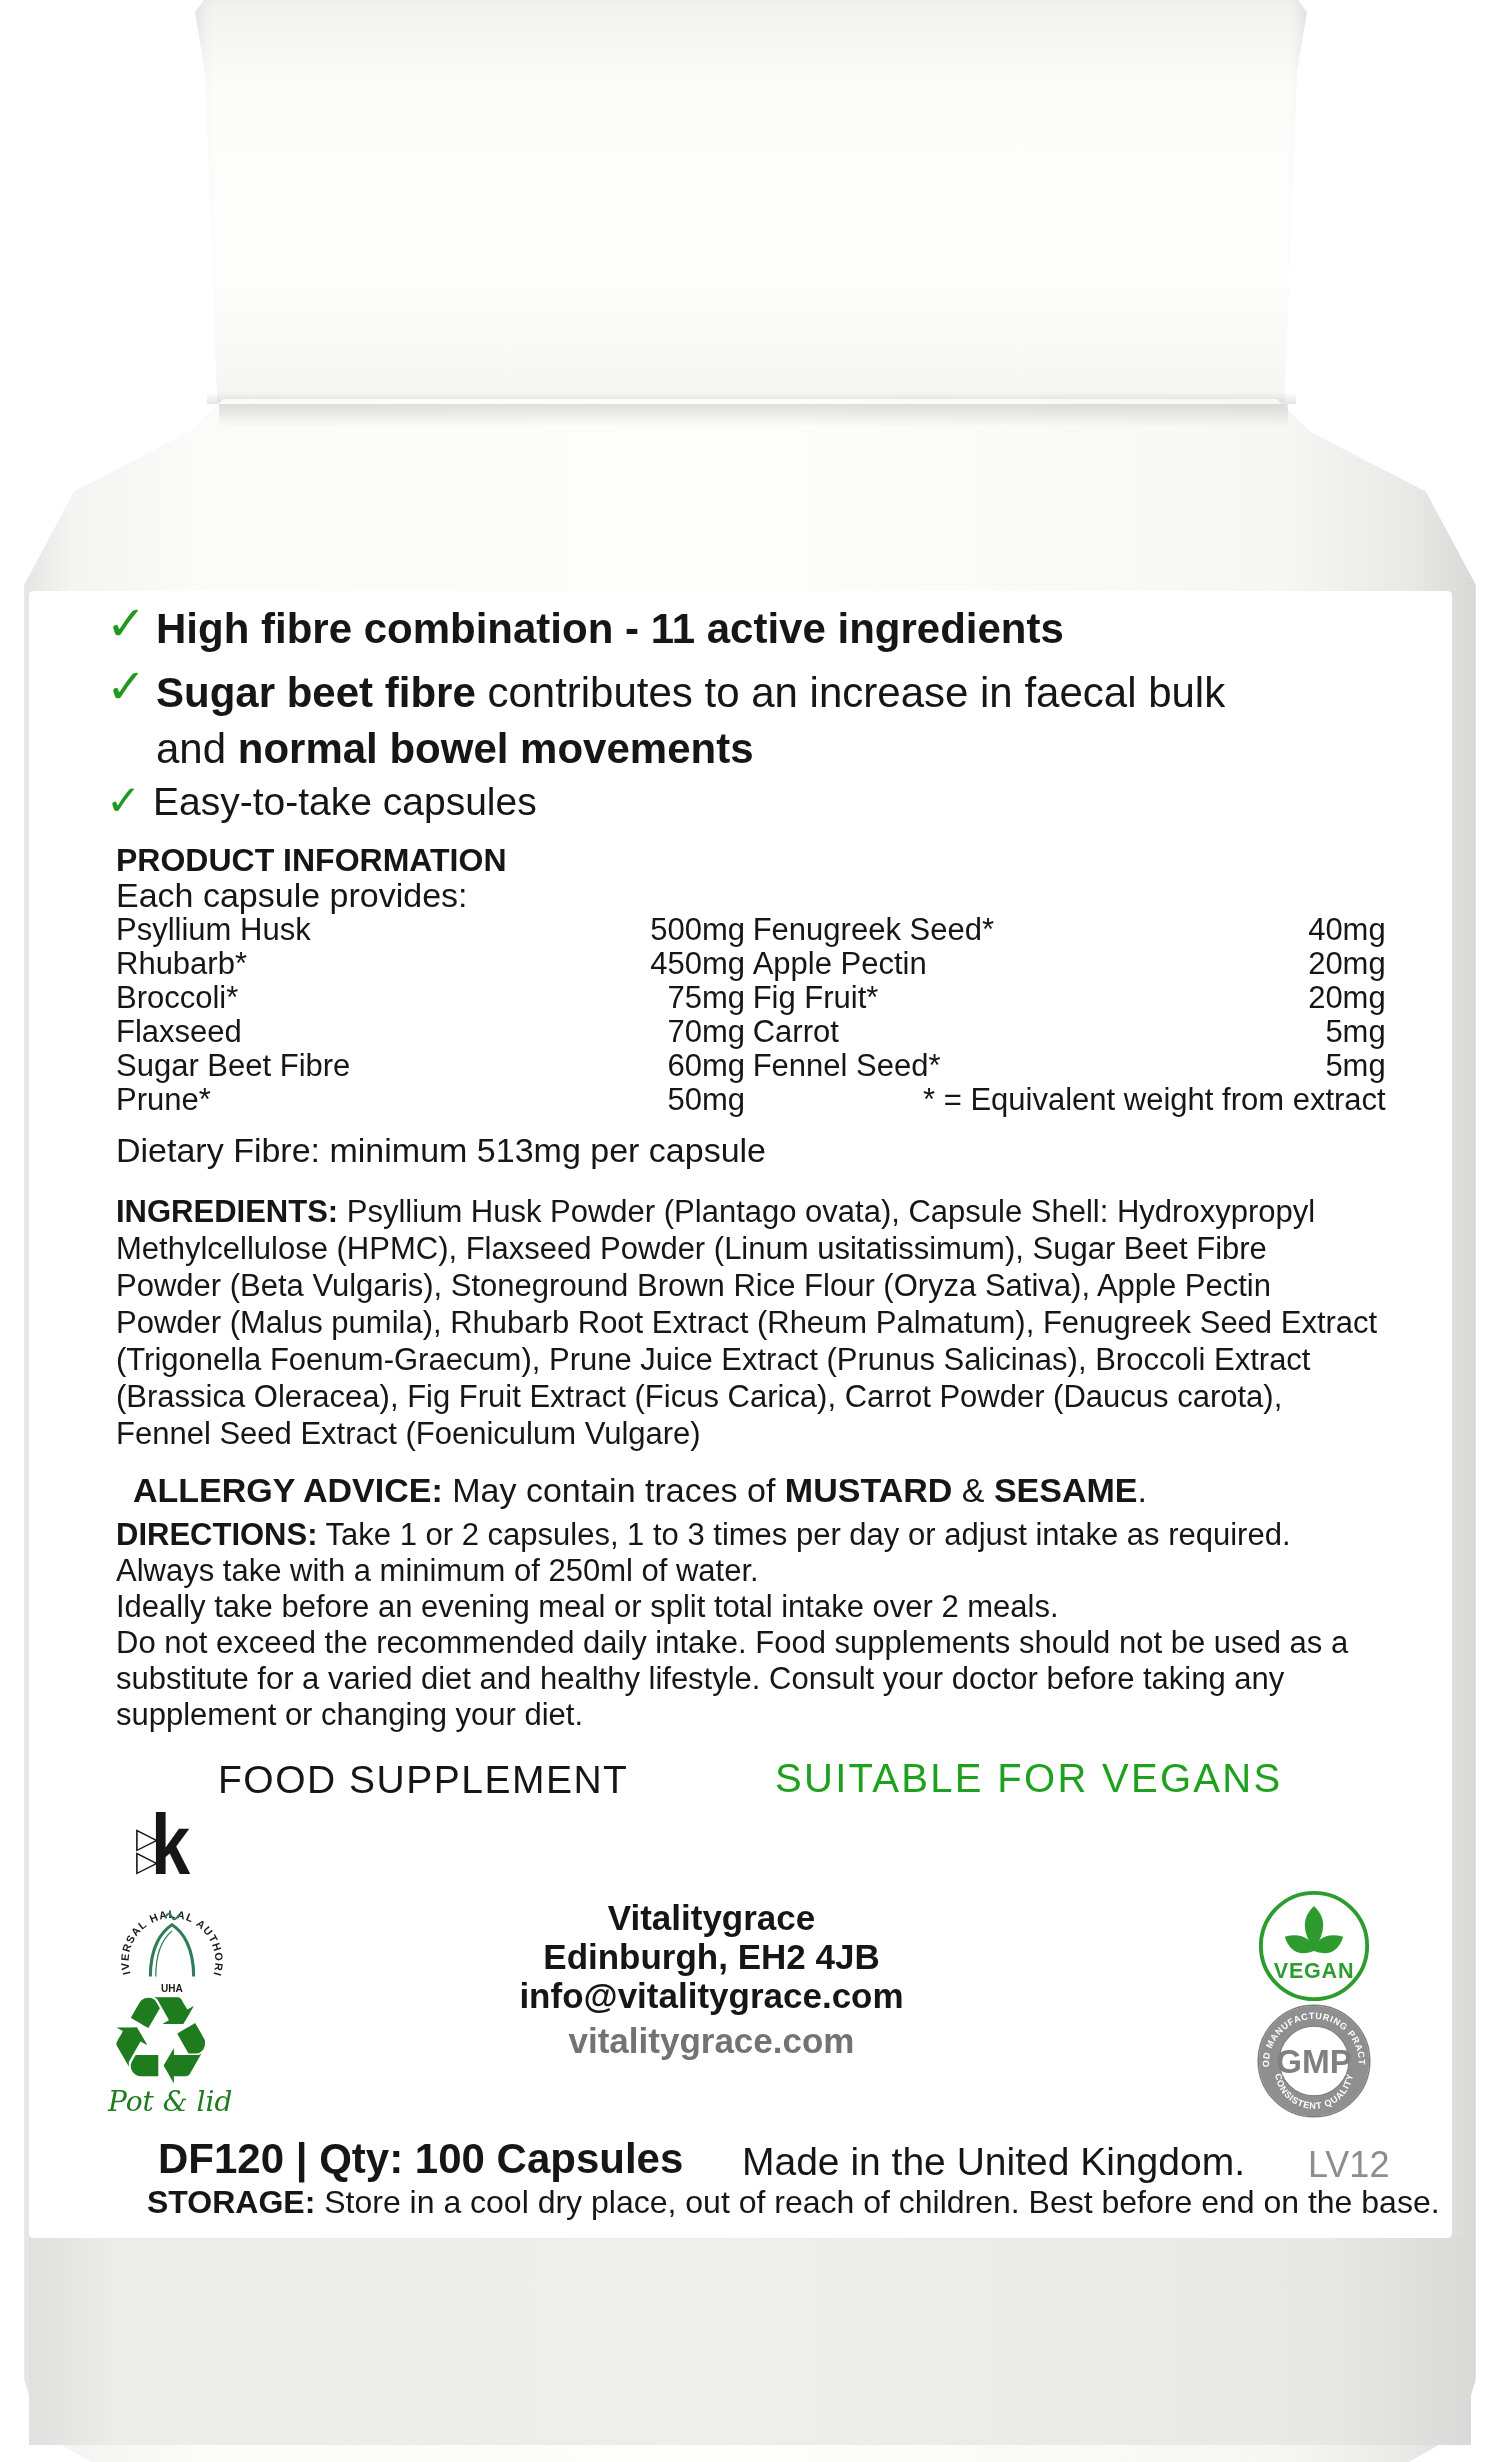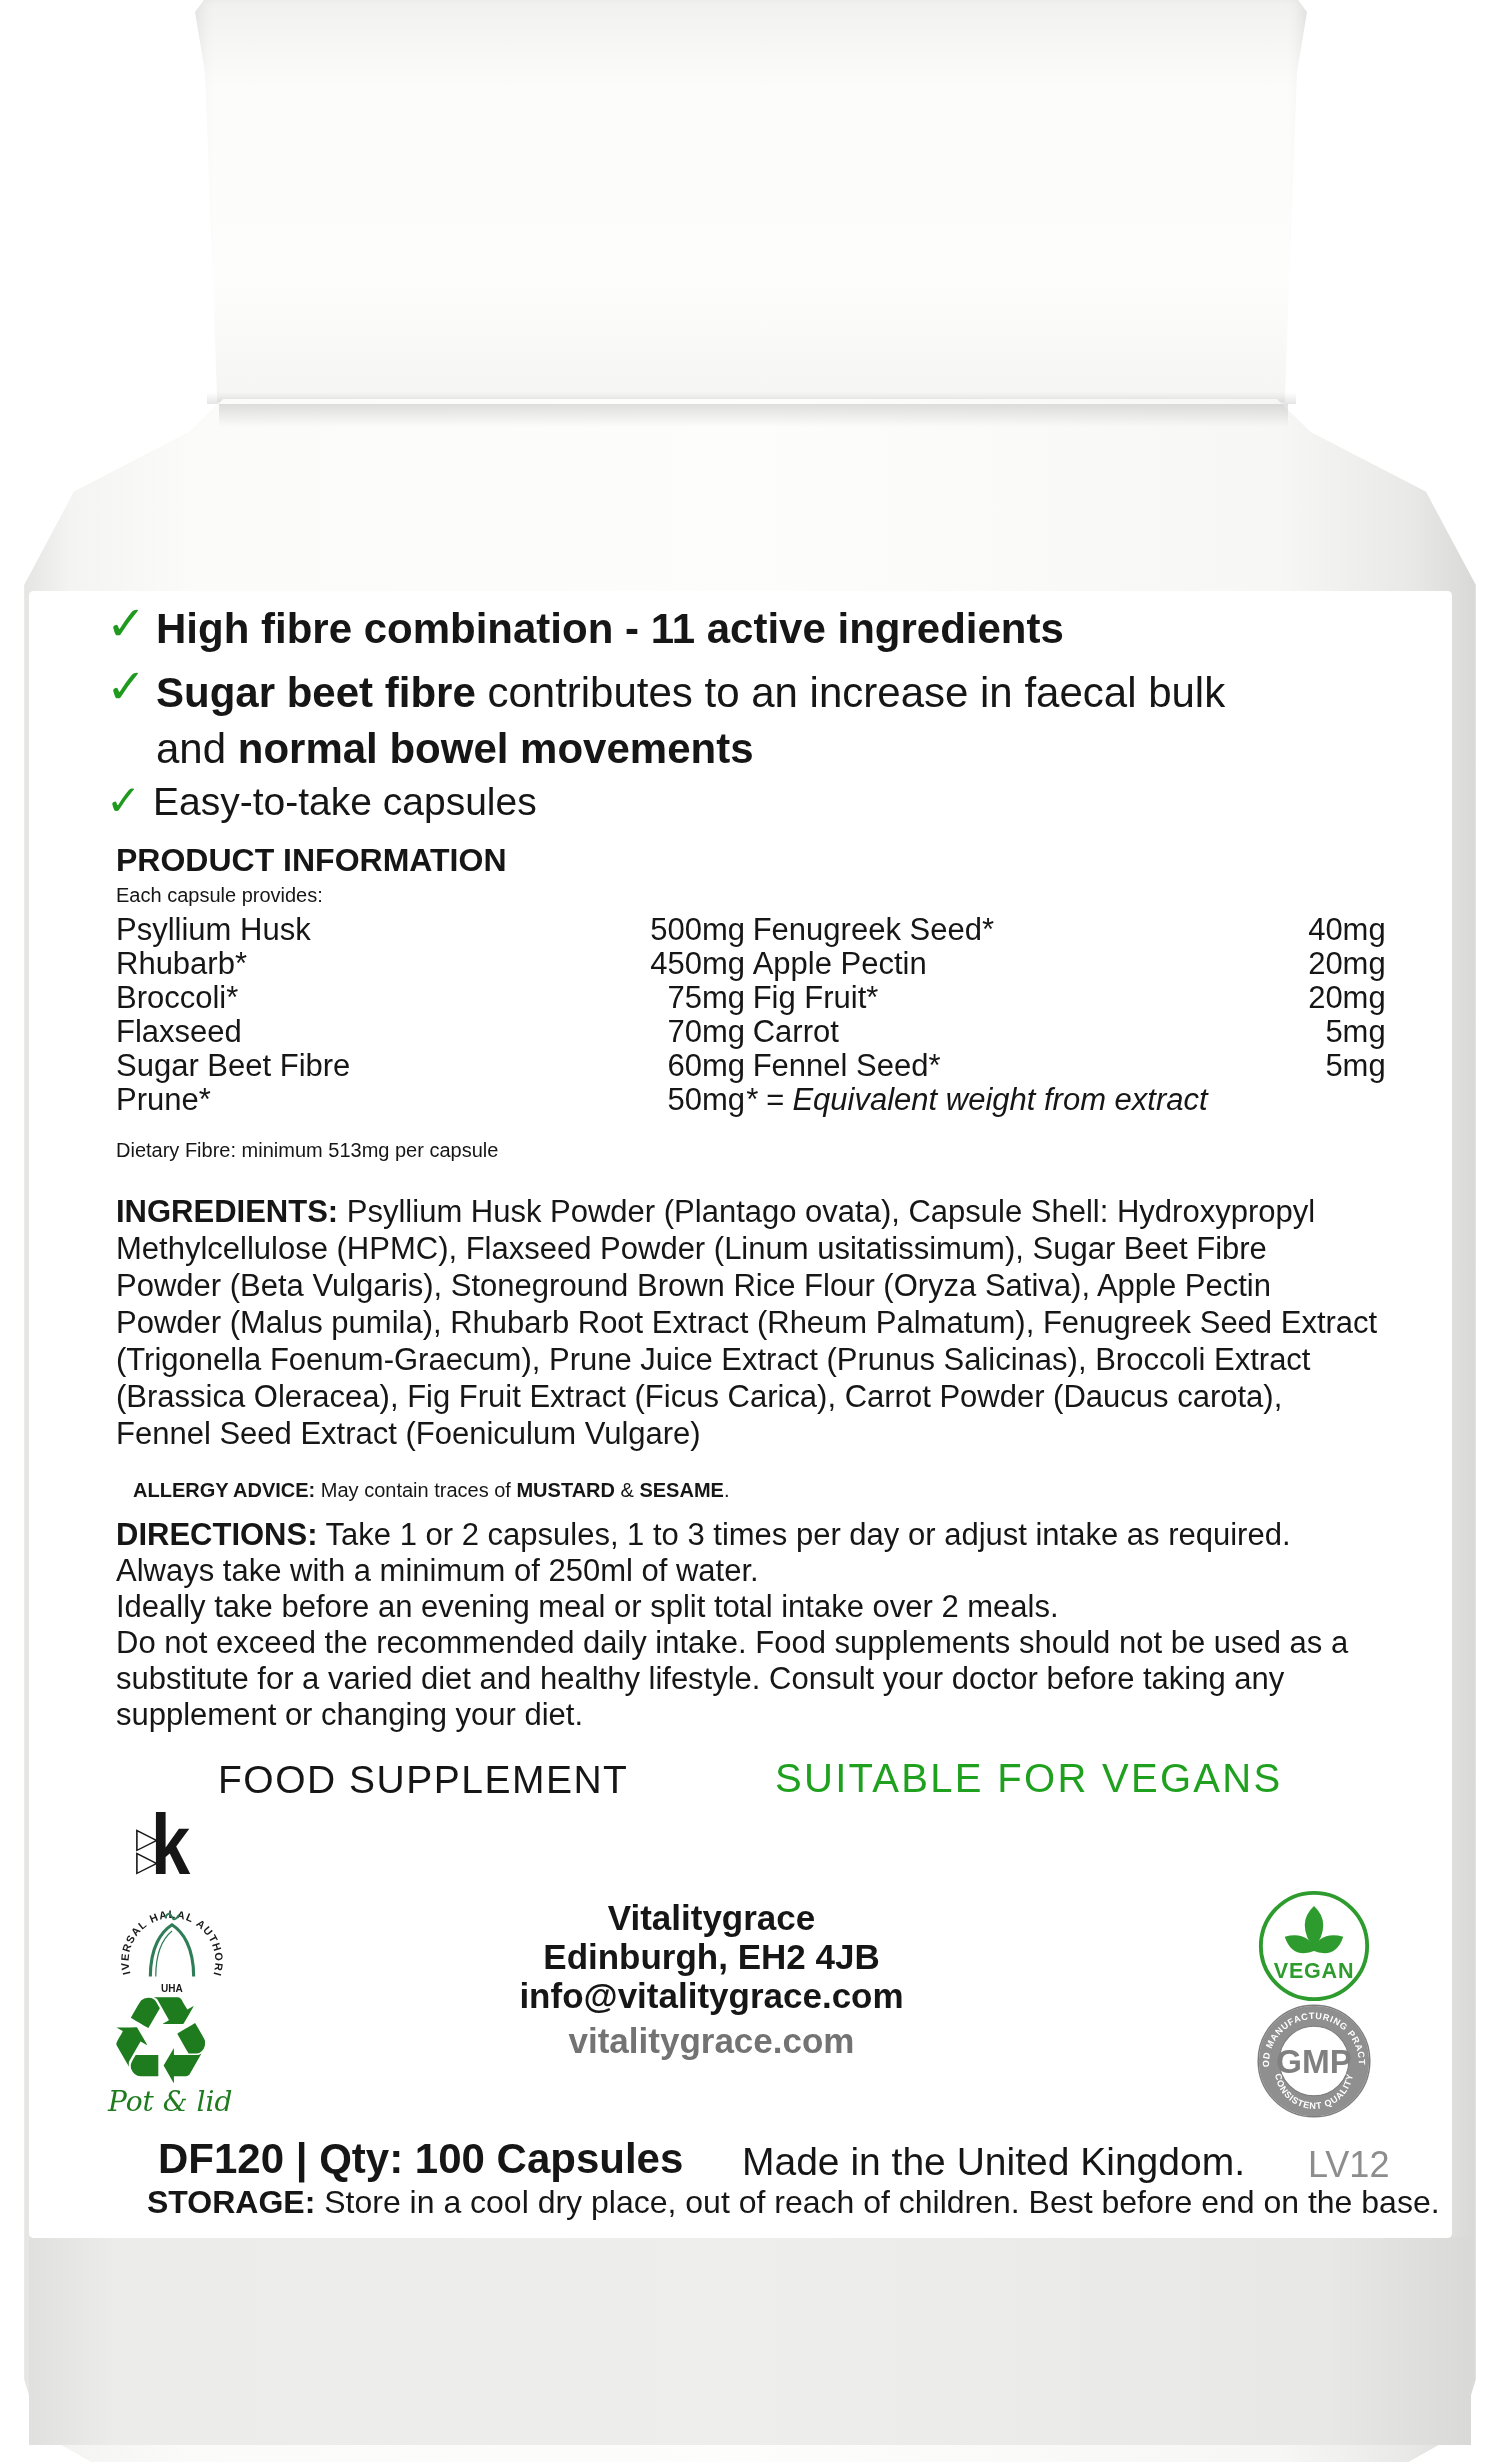--- a/index.html
+++ b/index.html
@@ -23,28 +23,28 @@
   .body-lower{position:absolute;top:2237px;left:29px;width:1442px;height:208px;
        background:linear-gradient(90deg,#e0e0de 0%,#ececea 6%,#eeeeec 50%,#e8e8e6 90%,#d9d9d7 100%);}
   .label{position:absolute;top:591px;left:29px;width:1423px;height:1647px;background:#ffffff;border-radius:4.6px;}
 
   
   .abs{position:absolute;}
   .nw{white-space:nowrap;}
   .b{font-weight:bold;}
   .benefit-check{position:absolute;left:106px;font-size:48px;line-height:48px;font-weight:bold;}
   .benefit-text{position:absolute;left:156px;font-size:42px;line-height:56px;}
-  .sec{font-size:20px;line-height:37px;text-align:right;}
+  .sec{font-size:34px;line-height:37px;text-align:right;}
 
   
   .pi-table{position:absolute;top:913px;left:116px;display:grid;
             grid-template-columns:463px 166px 7.7px 493px 140px;
             font-size:31px;line-height:34px;}
   .pi-table .a{text-align:right;}
-  .pi-note{grid-column:3/6;font-style:italic;}
+  .pi-note{grid-column:3/6;text-align:right;}
 
   
   .para-line{white-space:nowrap;font-size:31px;line-height:37px;}
   .dir-line{white-space:nowrap;font-size:31px;line-height:36px;}
 
   
   .banner-food{position:absolute;top:1758px;left:218px;font-size:39px;letter-spacing:1.5px;}
   .banner-vegan{position:absolute;top:1756px;left:775px;font-size:40px;letter-spacing:2.3px;}
 
   

